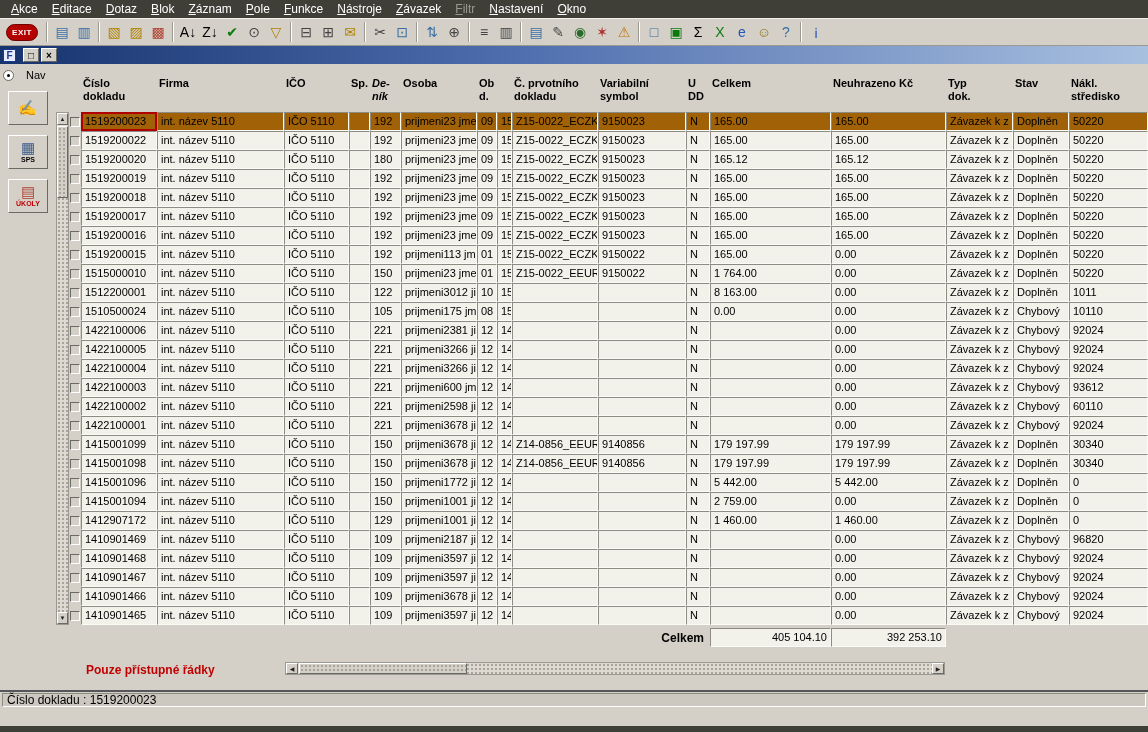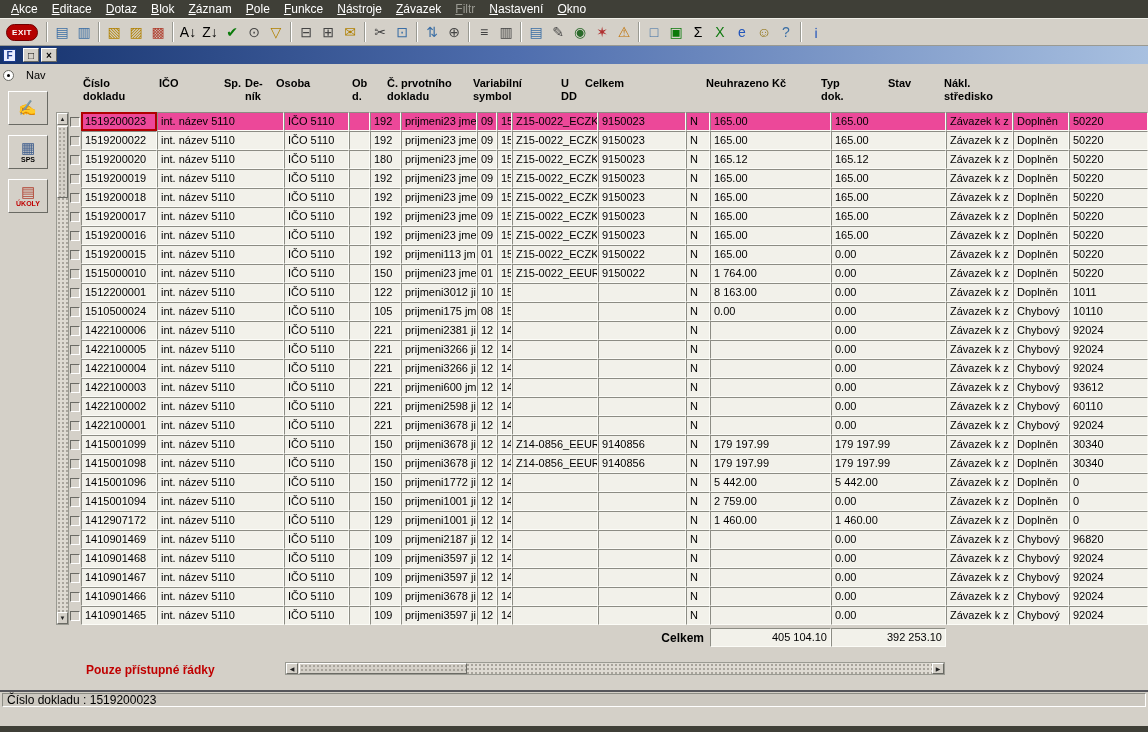--- a/index.html
+++ b/index.html
@@ -50,21 +50,21 @@
   .vs-up { top:0; } .vs-down { bottom:0; }
   .vs-thumb { position:absolute; top:13px; left:0; width:11px; height:72px; background:#d4d0c8; border:1px solid; border-color:#fff #6a6a64 #6a6a64 #fff; background-image:radial-gradient(#a8a49c 1px, transparent 1px); background-size:4px 4px; }
 
   
   .grid-rows { position:absolute; left:13px; top:48px; }
   .grow { display:flex; height:19px; }
   .cb-cell { width:12px; display:flex; align-items:center; justify-content:center; }
   .cb { width:10px; height:10px; background:#d4d0c8; border:1px solid; border-color:#6a6a64 #fff #fff #6a6a64; }
   .cell { height:19px; background:#f2f1ea; border:1px solid; border-color:#8c8c84 #fcfcf7 #fcfcf7 #8c8c84; padding:2px 3px; font-size:11px; white-space:nowrap; overflow:hidden; }
   .cell.num { text-align:left; }
-  .grow.current .cell { background:#ec4899; }
+  .grow.current .cell { background:#a16207; }
   .grow.current .cell.active { border-color:#b00000; box-shadow:inset 0 0 0 1px #b00000; }
 
   
   .totals-label { position:absolute; top:567px; left:430px; width:218px; text-align:right; font-weight:bold; font-size:12px; }
   .total-field { position:absolute; top:564px; height:19px; background:#f2f1ea; border:1px solid; border-color:#8c8c84 #fcfcf7 #fcfcf7 #8c8c84; text-align:right; padding:2px 3px; font-size:11px; }
   .tot-celkem { left:654px; width:121px; }
   .tot-neuhrazeno { left:775px; width:115px; }
 
   
   .footer-note { position:absolute; top:599px; left:30px; color:#c00000; font-weight:bold; font-size:12px; }
@@ -170,23 +170,24 @@
       <div class="side-btn ukoly">
         <span class="glyph">▤</span>
         <span class="lbl">ÚKOLY</span>
       </div>
     </div>
 
     <div class="content">
       <div class="grid-header">
           <div class="gh-col" style="width: 76px;">Číslo
 dokladu</div>
+          <div class="gh-col" style="width: 127px;">Firma</div>
           <div class="gh-col" style="width: 65px;">IČO</div>
           <div class="gh-col" style="width: 21px;">Sp.</div>
-          <div class="gh-col" style="width: 31px;">De-
+          <div class="gh-col" style="width: 31px; font-style: italic;">De-
 ník</div>
           <div class="gh-col" style="width: 76px;">Osoba</div>
           <div class="gh-col" style="width: 20px;">Ob
 d.</div>
           <div class="gh-col" style="width: 15px;"></div>
           <div class="gh-col" style="width: 86px;">Č. prvotního
 dokladu</div>
           <div class="gh-col" style="width: 88px;">Variabilní
 symbol</div>
           <div class="gh-col" style="width: 24px;">U

